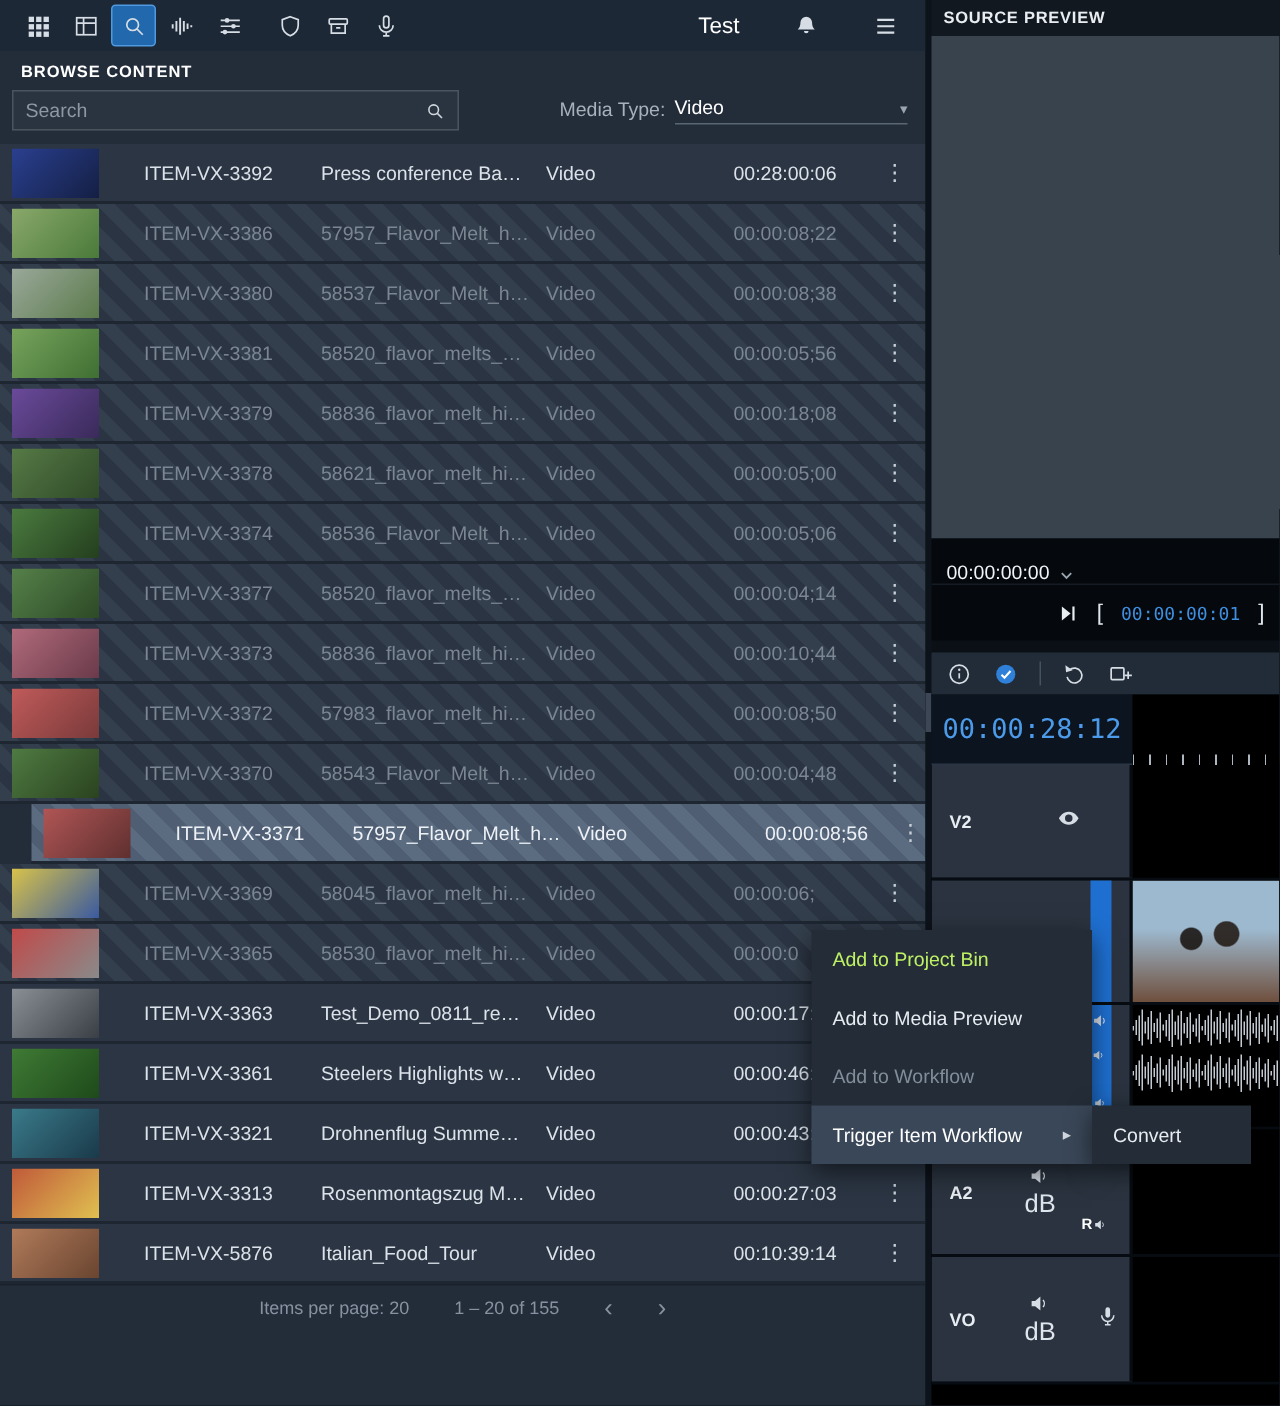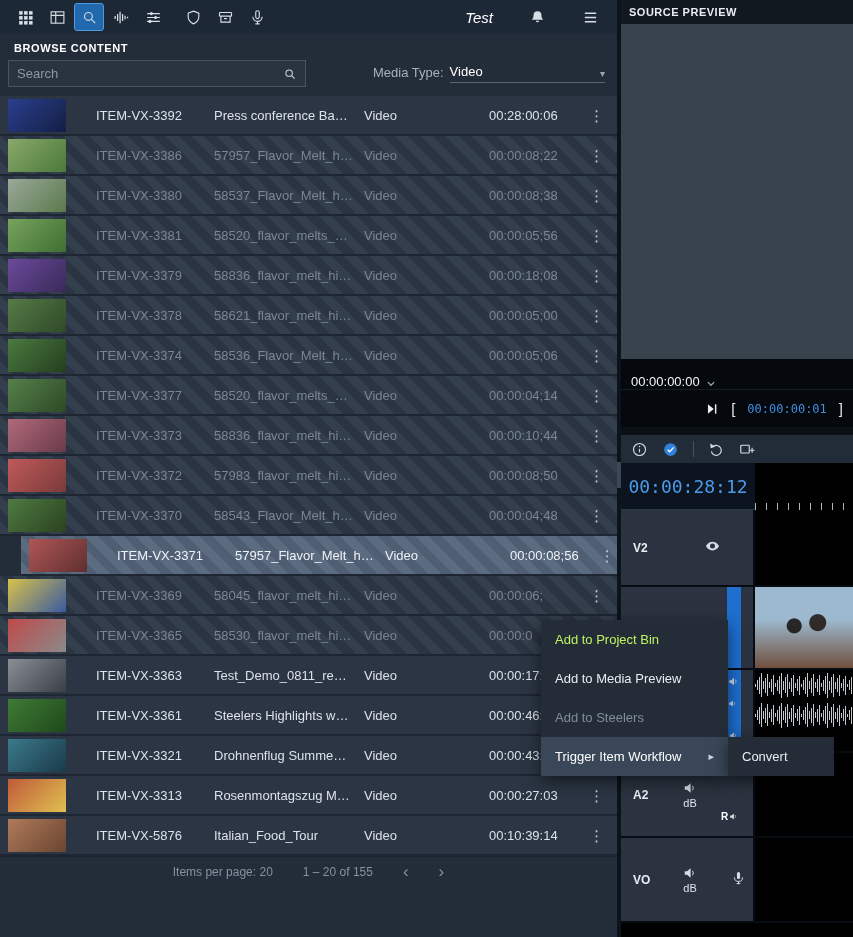--- a/index.html
+++ b/index.html
@@ -8,21 +8,21 @@
   .app { position:relative; width:853px; height:937px; overflow:hidden; }
 
   
   .left-pane { position:absolute; left:0; top:0; width:617px; height:937px; background:#232d3a; overflow:hidden; }
   .toolbar { height:34px; background:#1d2836; display:flex; align-items:center; padding:0 10px; }
   .tb-icon { width:30px; height:28px; display:flex; align-items:center; justify-content:center; margin-right:2px; cursor:pointer; }
   .tb-icon svg { width:17px; height:17px; stroke:#d6dde5; stroke-width:1.6; fill:none; }
   .tb-icon .fillic { fill:#d6dde5; stroke:none; }
   .tb-icon.active { background:#2268ad; border:1px solid #4e99e0; border-radius:3px; }
   .tb-icon.gap { margin-left:8px; }
-  .toolbar-right { margin-left:auto; display:flex; align-items:center; gap:36px; padding-right:8px;font-style:italic; }
+  .toolbar-right { margin-left:auto; display:flex; align-items:center; gap:36px; padding-right:8px; }
   .user-label { font-size:15px; color:#fff; }
   .toolbar-right svg { width:17px; height:17px; stroke:#d6dde5; stroke-width:1.8; fill:none; }
   .toolbar-right .fillic { fill:#d6dde5; stroke:none; }
 
   .browse-label { padding:8px 0 5px 14px; font-size:11px; font-weight:bold; letter-spacing:.6px; color:#ffffff; }
 
   .filter-row { display:flex; align-items:center; padding:1px 12px 9px 8px; }
   .search-box { width:298px; height:27px; background:#2a3440; border:1px solid #49545f; display:flex; align-items:center; padding:0 8px; }
   .search-box input { flex:1; background:transparent; border:none; outline:none; color:#dfe5ec; font-size:13px; font-family:"Liberation Sans",sans-serif; }
   .search-box input::placeholder { color:#8d98a4; }
@@ -84,21 +84,21 @@
     background-size:100% 7px; background-position:0 100%; background-repeat:no-repeat; }
 
   .tl-tracks { flex:1; background:#000; overflow:hidden; }
   .track { display:flex; border-bottom:2px solid #070c12; }
   .track-head { width:134px; flex:0 0 134px; position:relative; background:#2a333f; border-right:2px solid #070c12; cursor:pointer; }
   .track-label { position:absolute; left:12px; top:50%; transform:translateY(-50%); font-size:12px; font-weight:bold; color:#e8edf2; }
   .eye { position:absolute; left:84px; top:50%; transform:translateY(-50%); cursor:pointer; }
   .eye svg { width:15px; height:15px; fill:#d6dde5; }
   .spk { position:absolute; left:62px; top:50%; transform:translateY(-50%); display:flex; flex-direction:column; align-items:center; gap:2px; cursor:pointer; }
   .spk svg { width:14px; height:14px; }
-  .spk i { font-style:normal; font-size:11px; color:#dfe5ec; }
+  .spk i { font-style:normal; font-size:17px; color:#dfe5ec; }
   .mic { position:absolute; left:110px; top:50%; transform:translateY(-50%); cursor:pointer; }
   .mic svg { width:15px; height:15px; }
   .armstrip { position:absolute; right:12px; top:0; bottom:0; width:14px; background:#1e6fd0; }
   .stripspk { position:absolute; top:3px; left:1px; }
   .stripspk svg { width:11px; height:11px; }
   .meters { position:absolute; left:100px; top:0; bottom:0; display:flex; flex-direction:column; justify-content:space-between; padding:14px 0; z-index:2; }
   .meters.a1 { padding:28px 0 10px; }
   .meter { display:flex; align-items:center; gap:1px; font-size:10px; font-weight:bold; color:#fff; }
   .meter svg { width:9px; height:9px; }
   .spkfill { fill:#d6dde5; }
@@ -722,21 +722,21 @@
   </div>
 
   <div class="context-menu">
       <div class="menu-item dim">
         <span>Add to Project Bin</span>
       </div>
       <div class="menu-item normal">
         <span>Add to Media Preview</span>
       </div>
       <div class="menu-item disabled">
-        <span>Add to Steelers</span>
+        <span>Add to Workflow</span>
       </div>
       <div class="menu-item highlighted">
         <span>Trigger Item Workflow</span>
         <span class="submenu-caret">▸</span>
       </div>
     </div>
   <div class="submenu">
       <div class="menu-item normal">Convert</div>
     </div>
 

